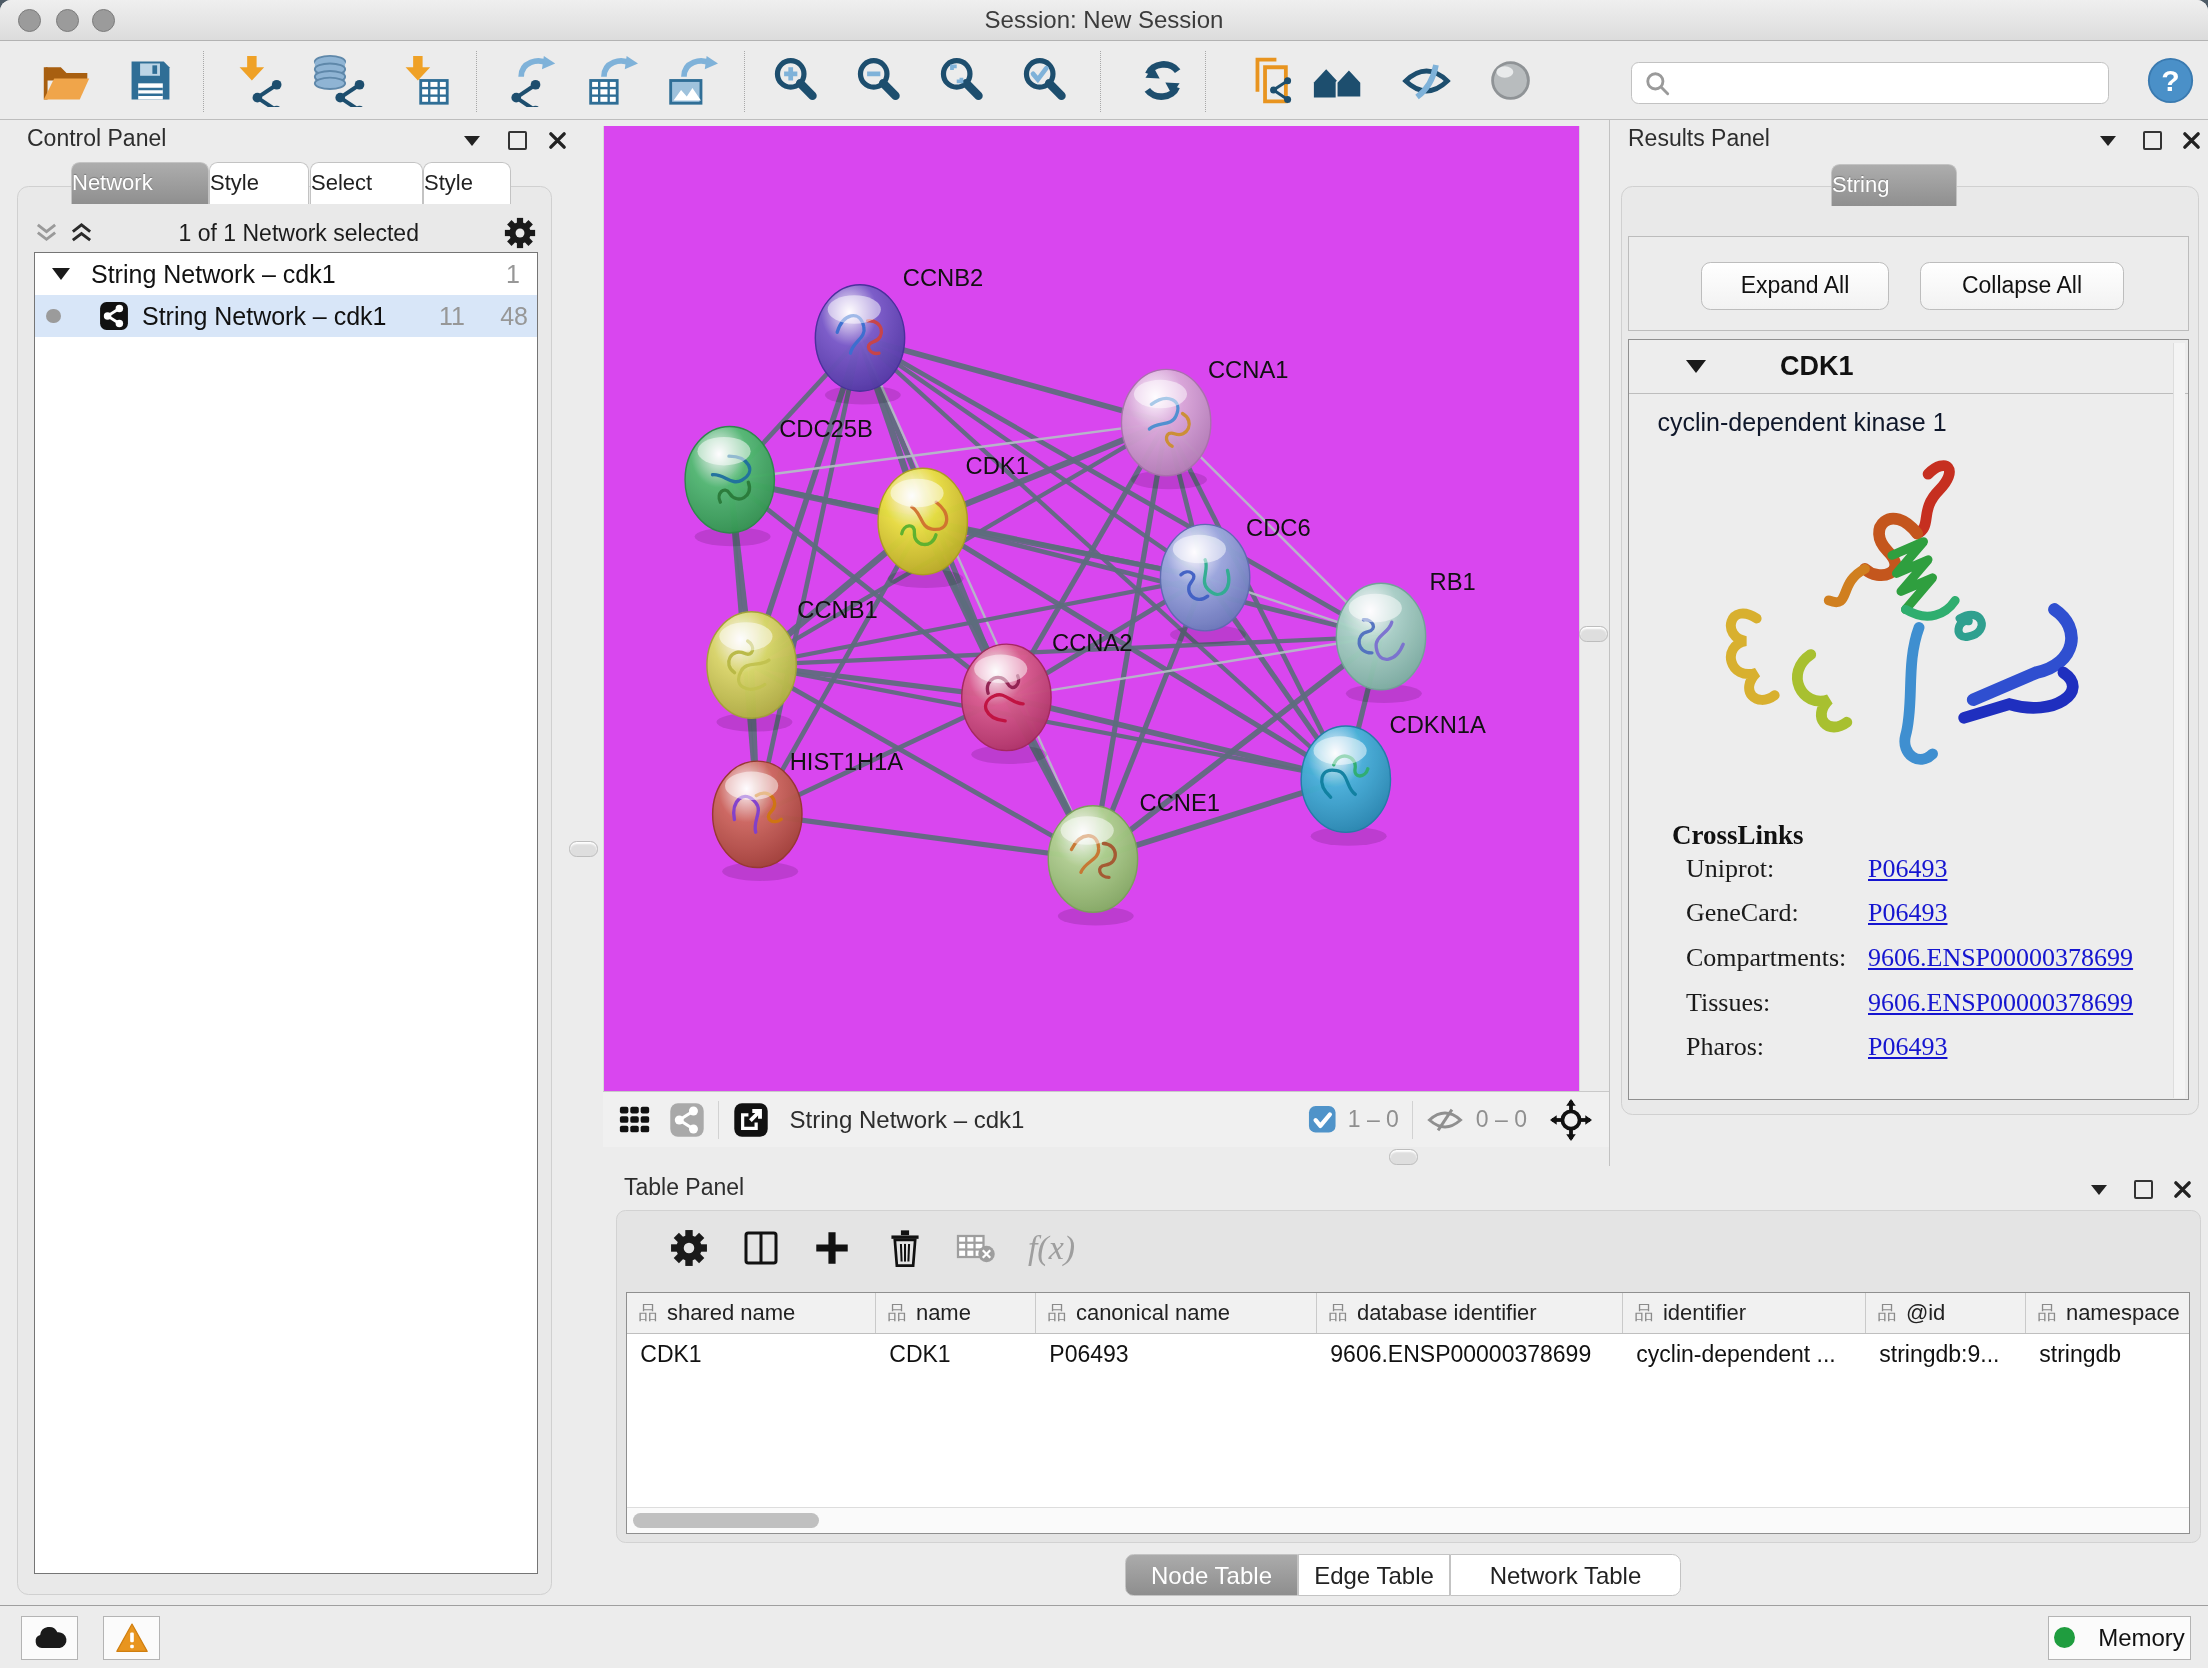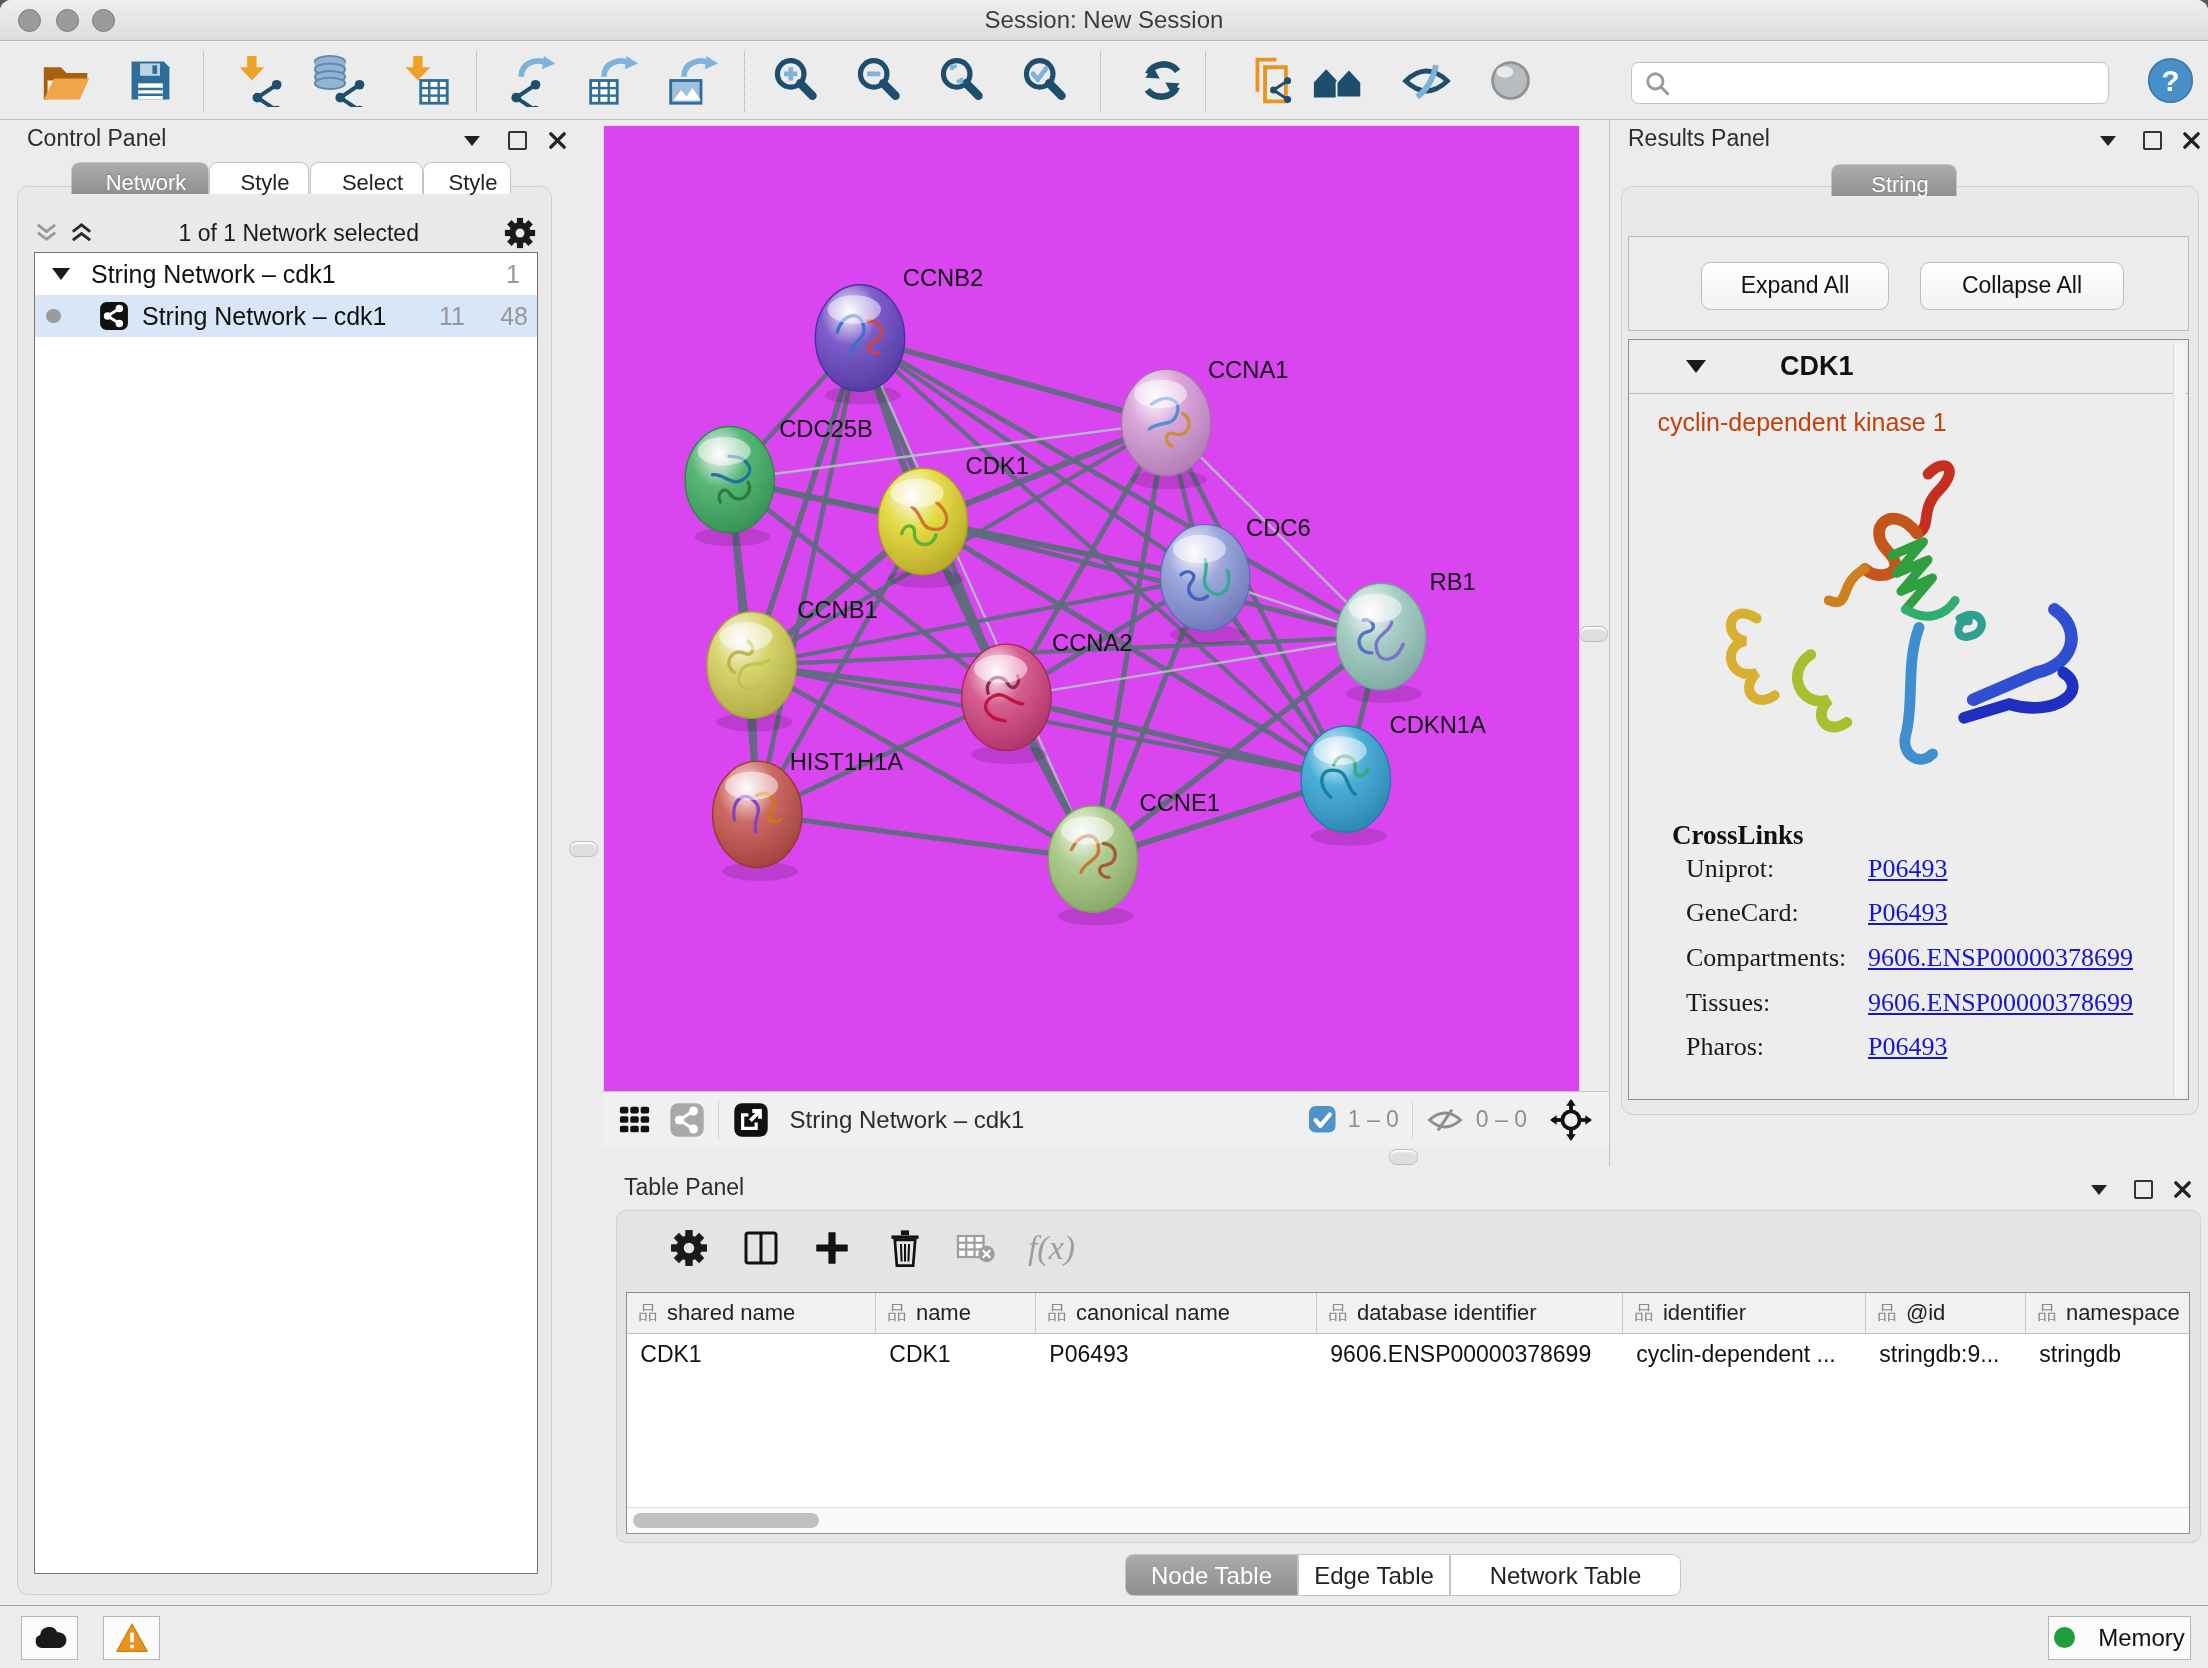--- a/index.html
+++ b/index.html
@@ -13,21 +13,21 @@
   #toolbar{left:0;top:41px;width:2208px;height:78px;background:#ececec;border-bottom:1px solid #bdbdbd;}
   .tbtn{position:absolute;top:13.3px;width:53px;height:53px;display:flex;align-items:center;justify-content:center;}
   .tsep{position:absolute;top:9.5px;width:0;height:61px;border-left:1.9px dotted #a8a8a8;}
   #search-box{left:1631px;top:21px;width:476px;height:40px;background:#fff;border:1.9px solid #c2c2c2;border-radius:7.6px;display:flex;align-items:center;}
   
   .panel-title{font-size:23px;color:#2d2d2d;}
   .phi{position:absolute;top:0;display:flex;align-items:center;gap:13.3px;}
   .tri-down{width:0;height:0;border-left:8.6px solid transparent;border-right:8.6px solid transparent;border-top:10.5px solid #222;}
   .float-ic{width:15px;height:15px;border:2.4px solid #333;border-radius:1.9px;}
   .rounded-box{background:#e9e9e9;border:1px solid #d0d0d0;border-radius:11.4px;}
-  .tab{position:absolute;height:32px;line-height:40px;text-align:center;font-size:22px;color:#222;background:#fff;border:1px solid #c3c3c3;border-bottom:none;border-radius:8.6px 8.6px 0 0;box-sizing:border-box;padding-left:12px;}
+  .tab{position:absolute;height:42px;line-height:40px;text-align:left;font-size:22px;color:#222;background:#fff;border:1px solid #c3c3c3;border-bottom:none;border-radius:8.6px 8.6px 0 0;box-sizing:border-box;}
   .tab.sel{background:linear-gradient(#adadad,#8f8f8f);color:#fff;text-shadow:0 -1px 1px rgba(0,0,0,.25);}
   .btab{position:absolute;height:42px;line-height:42px;text-align:center;font-size:24px;color:#222;background:#fff;border:1px solid #c3c3c3;box-sizing:border-box;}
   .btab.sel{background:linear-gradient(#ababab,#8e8e8e);color:#fff;}
   
   #ctrl-head{left:27px;top:125px;}
   #ctrl-box{left:17px;top:186px;width:533px;height:1407px;}
   #net-status{left:34px;top:217px;width:502px;height:32px;display:flex;align-items:center;}
   #tree-box{left:34px;top:252px;width:504px;height:1322px;background:#fff;border:1.9px solid #757575;box-sizing:border-box;}
   .trow{position:relative;height:42px;display:flex;align-items:center;font-size:25px;color:#111;}
   .trow .cnt{color:#979797;}
@@ -38,21 +38,21 @@
   .gripper{position:absolute;width:27px;height:14.3px;background:#dedede;border:1px solid #bdbdbd;border-radius:7.6px;box-shadow:inset 0 1.9px 1.9px #fff;}
   
   #res-divider{left:1609px;top:120px;width:0;height:1046px;border-left:1px solid #c2c2c2;}
   #res-head{left:1628px;top:125px;}
   #res-box{left:1621px;top:186px;width:576px;height:927px;}
   #res-btn-box{left:1628px;top:236px;width:561px;height:95px;border:1px solid #bcbcbc;background:#ececec;box-sizing:border-box;}
   .rbtn{position:absolute;top:25px;height:46px;background:linear-gradient(#fff,#f2f2f2);border:1px solid #bdbdbd;border-radius:9.5px;font-size:23px;color:#111;text-align:center;line-height:44px;}
   #res-content{left:1628px;top:339px;width:561px;height:761px;border:1px solid #8f8f8f;background:#ededed;box-sizing:border-box;}
   #gene-row{position:absolute;left:0;top:0;width:100%;height:53px;border-bottom:1px solid #bdbdbd;display:flex;align-items:center;}
   #gene-name{font-size:27px;font-weight:bold;color:#111;}
-  #gene-desc{position:absolute;left:28.5px;top:68px;font-size:25px;color:#c2410c;}
+  #gene-desc{position:absolute;left:28.5px;top:68px;font-size:25px;color:#0f172a;}
   .serif{font-family:Liberation Serif, serif;}
   #xl-head{position:absolute;left:43px;top:480px;font-size:27px;font-weight:bold;color:#111;}
   .xlrow{position:absolute;left:57px;font-size:26px;color:#1a1a1a;}
   .xlrow a{position:absolute;left:182px;color:#1515d0;text-decoration:underline;white-space:nowrap;}
   #res-scroll{position:absolute;right:2.9px;top:2.9px;width:11.4px;height:755px;background:#f4f4f4;border-left:1px solid #ddd;}
   
   #tbl-head{left:624px;top:1174px;}
   #tbl-box{left:616px;top:1210px;width:1583px;height:331px;background:#e4e4e4;border:1px solid #d2d2d2;border-radius:9.5px;}
   .tb-ic{position:absolute;top:1223px;width:53px;height:49px;display:flex;align-items:center;justify-content:center;margin-left:32px;}
   #tbl-white{left:626px;top:1292px;width:1564px;height:242px;background:#fff;border:1.9px solid #8f8f8f;box-sizing:border-box;overflow:hidden;}

